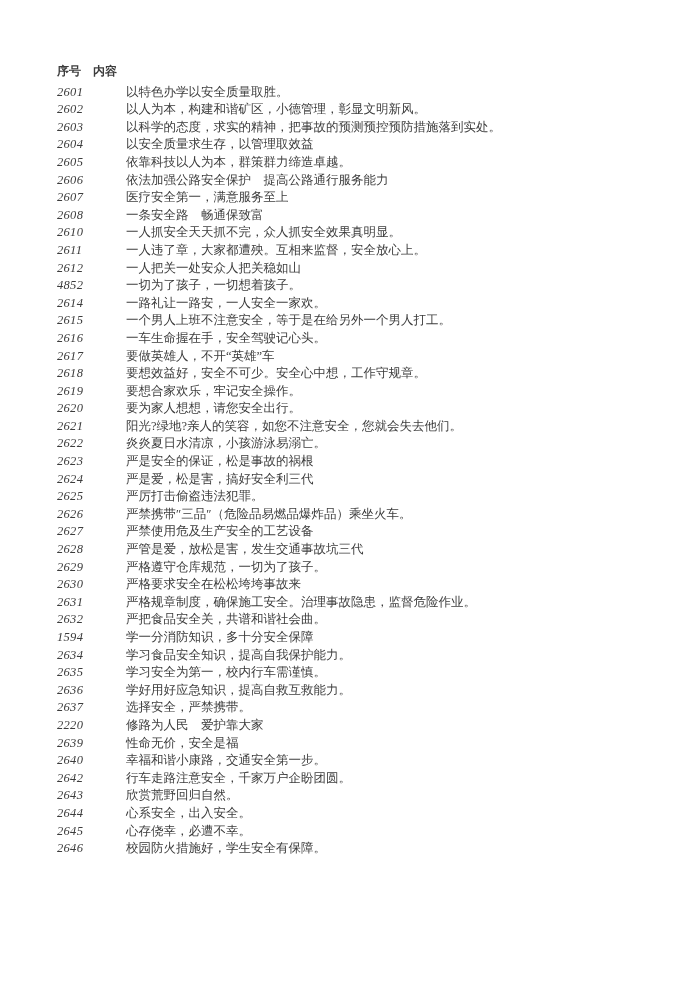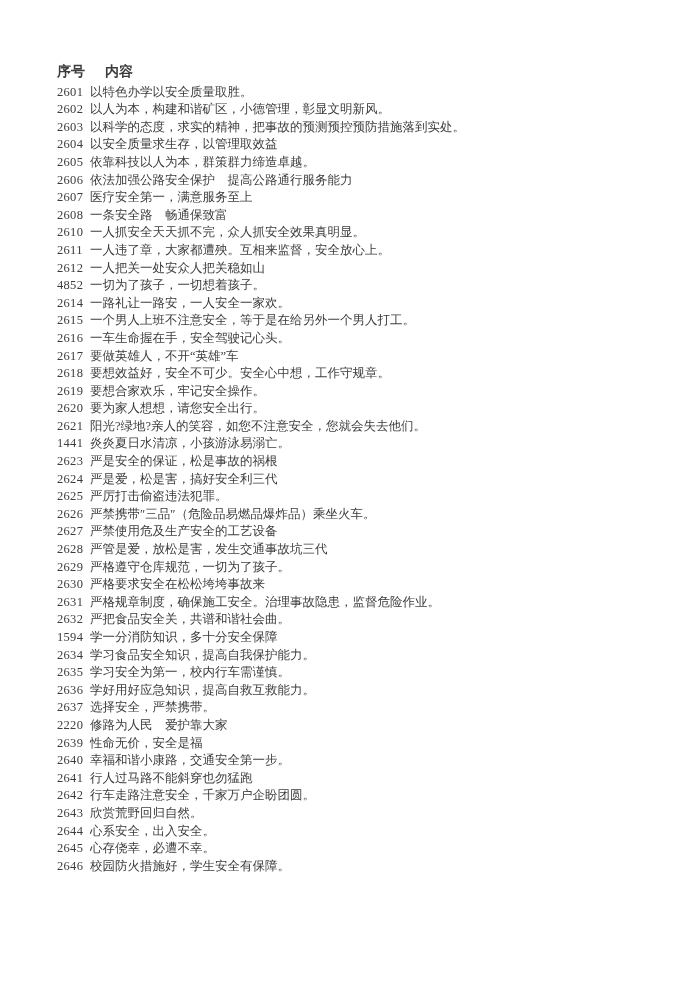--- a/index.html
+++ b/index.html
@@ -17,45 +17,46 @@
   }
   .doc {
     position: absolute;
     top: 63px;
     left: 57px;
     right: 20px;
   }
   .hdr-row {
     display: flex;
     font-weight: bold;
-    font-size: 14px;
+    font-size: 12px;
     line-height: 17.6px;
     height: 17.6px;
     margin-bottom: 3px;
     white-space: nowrap;
-    gap: 12px;
   }
   .hdr-no {
     width: 36px;
     flex: 0 0 36px;
   }
   .row {
     display: flex;
     font-size: 12.5px;
     line-height: 17.6px;
     height: 17.6px;
     white-space: nowrap;
   }
   .num {
     width: 33px;
     flex: 0 0 33px;
     letter-spacing: 0.3px;
+    font-style: italic;
   }
   .txt {
     flex: 1 1 auto;
+    margin-left: 36px;
   }
 </style>
 </head>
 <body>
 
 <div class="doc">
   <div class="hdr-row">
     <span class="hdr-no">序号</span>
     <span class="hdr-content">内容</span>
   </div>
@@ -155,21 +156,21 @@
     <span class="num">2620</span>
     <span class="txt">要为家人想想，请您安全出行。</span>
   </div>
 
   <div class="row">
     <span class="num">2621</span>
     <span class="txt">阳光?绿地?亲人的笑容，如您不注意安全，您就会失去他们。</span>
   </div>
 
   <div class="row">
-    <span class="num">1441</span>
+    <span class="num">2622</span>
     <span class="txt">炎炎夏日水清凉，小孩游泳易溺亡。</span>
   </div>
 
   <div class="row">
     <span class="num">2623</span>
     <span class="txt">严是安全的保证，松是事故的祸根</span>
   </div>
 
   <div class="row">
     <span class="num">2624</span>
@@ -249,24 +250,20 @@
   <div class="row">
     <span class="num">2639</span>
     <span class="txt">性命无价，安全是福</span>
   </div>
 
   <div class="row">
     <span class="num">2640</span>
     <span class="txt">幸福和谐小康路，交通安全第一步。</span>
   </div>
 
-  <div class="row">
-    <span class="num">2641</span>
-    <span class="txt">行人过马路不能斜穿也勿猛跑</span>
-  </div>
 
   <div class="row">
     <span class="num">2642</span>
     <span class="txt">行车走路注意安全，千家万户企盼团圆。</span>
   </div>
 
   <div class="row">
     <span class="num">2643</span>
     <span class="txt">欣赏荒野回归自然。</span>
   </div>

